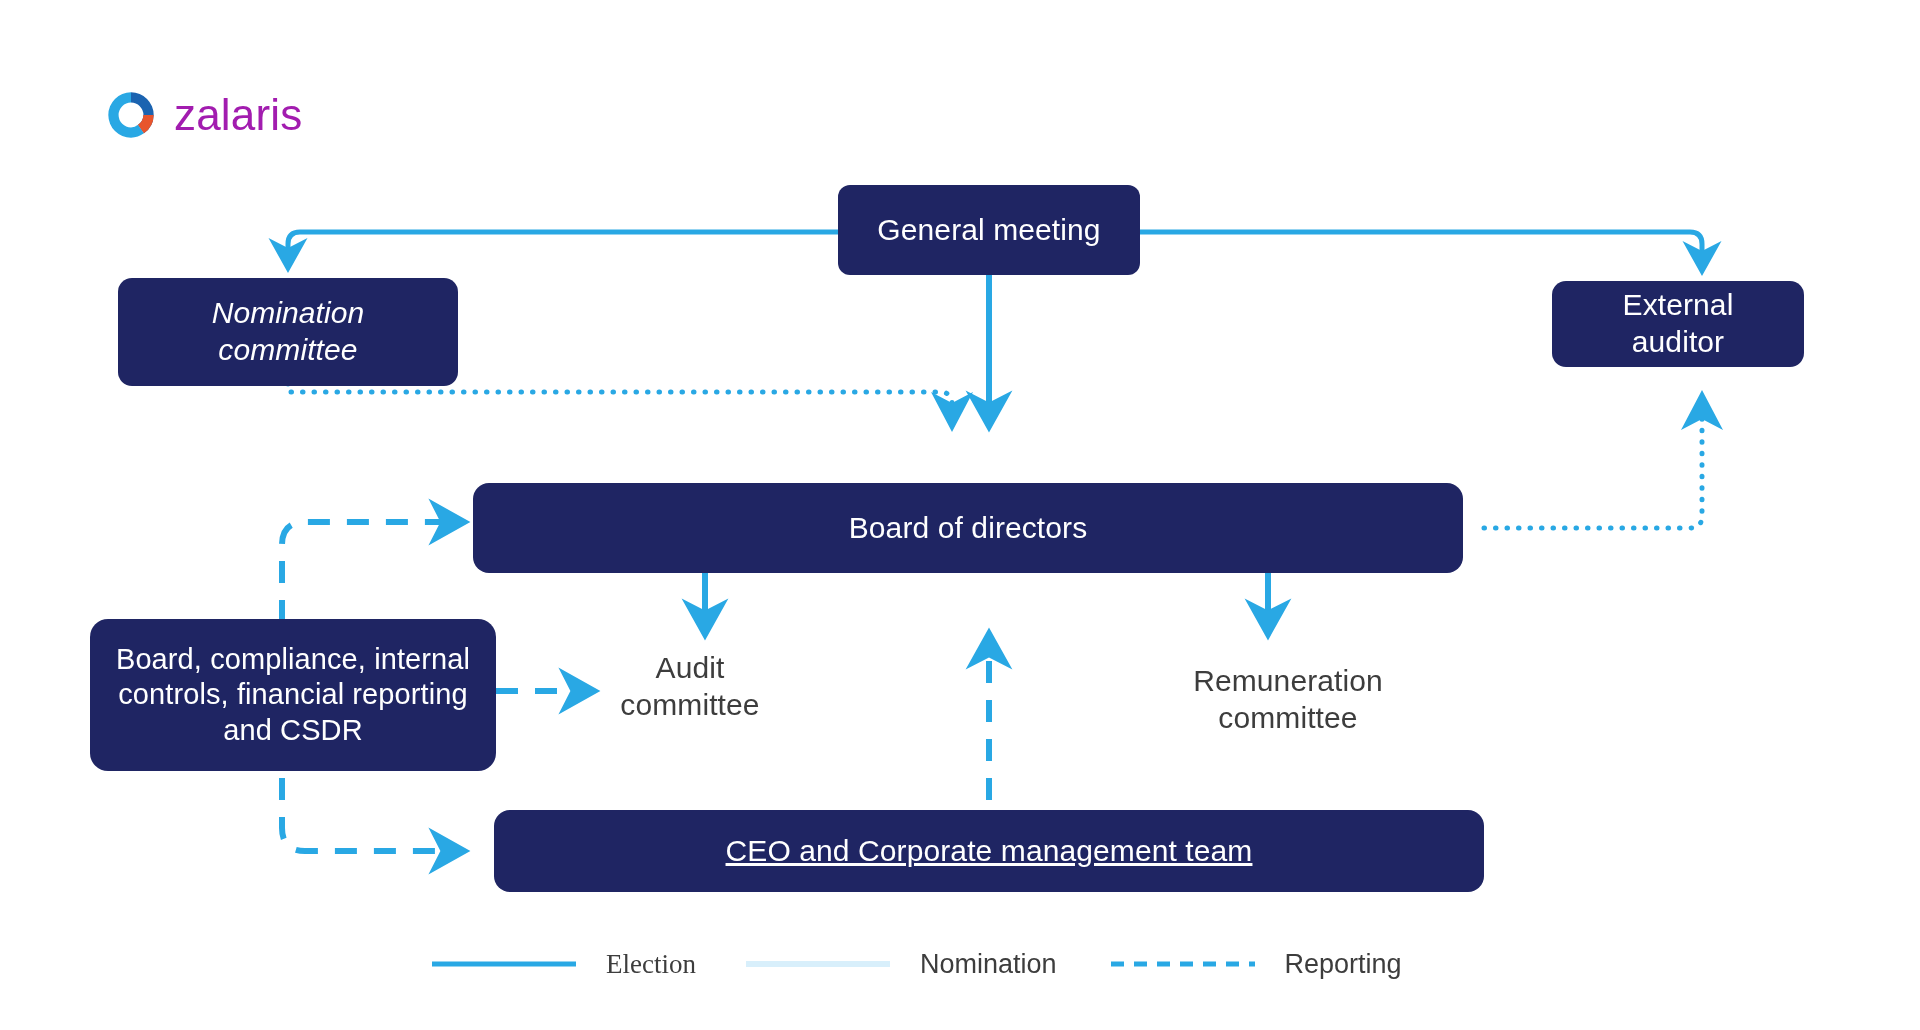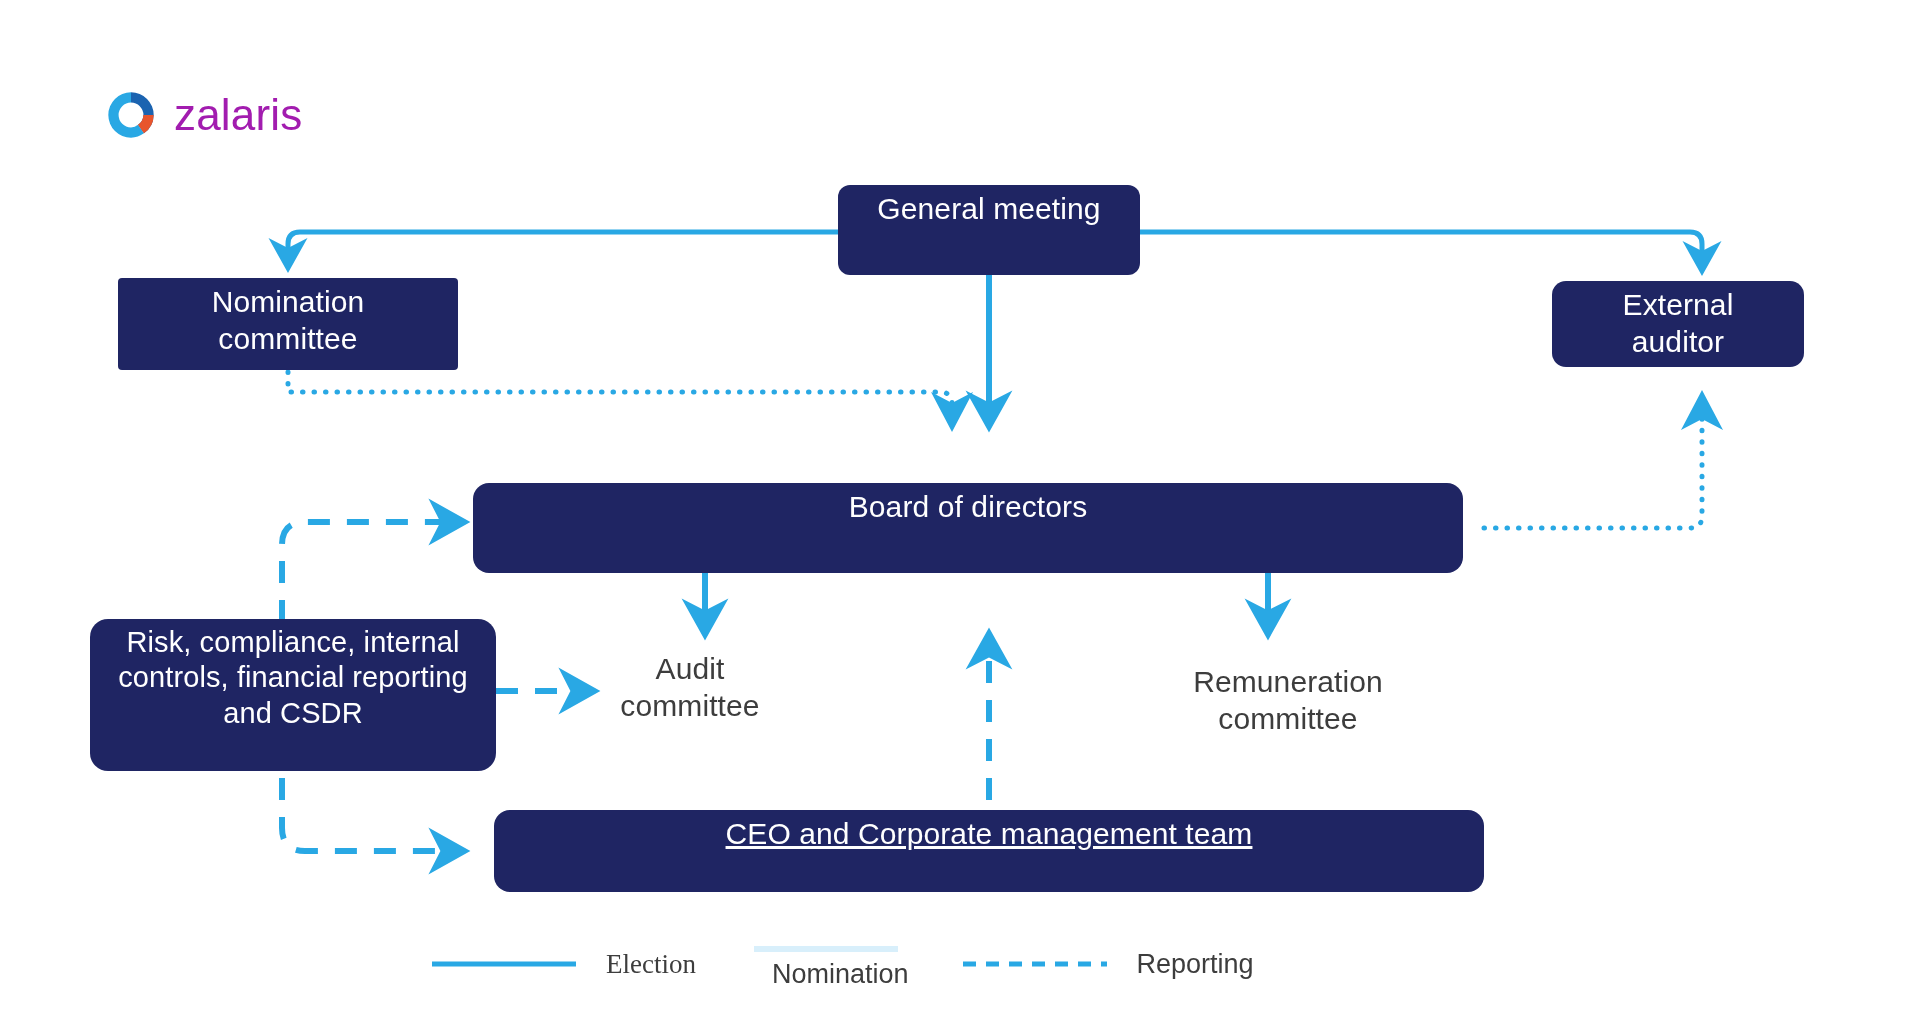--- a/index.html
+++ b/index.html
@@ -44,39 +44,40 @@
     left: 0; top: 0;
     width: 1920px; height: 1030px;
     pointer-events: none;
   }
 
   
   .node {
     position: absolute;
     box-sizing: border-box;
     display: flex;
+    align-items: center;
     justify-content: center;
     text-align: center;
     color: #ffffff;
     background: #1f2563;
     border-radius: 14px;
     font-size: 30px;
     line-height: 1.22;
     padding: 6px 24px;
     letter-spacing: 0.1px;
   }
   .node.plain {
     background: transparent;
     color: #3d3d3d;
     border-radius: 0;
     font-size: 30px;
   }
 
   #node-general-meeting { left: 838px; top: 185px;  width: 302px; height: 90px;  border-radius: 12px; }
-  #node-nomination      { left: 118px; top: 278px;  width: 340px; height: 92px;  border-radius: 4px; }
+  #node-nomination      { left: 118px; top: 278px;  width: 340px; height: 108px;  border-radius: 14px; font-style: italic; }
   #node-external        { left: 1552px; top: 281px; width: 252px; height: 86px;  border-radius: 14px; }
   #node-board           { left: 473px; top: 483px;  width: 990px; height: 90px;  border-radius: 16px; }
   #node-risk            { left: 90px;  top: 619px;  width: 406px; height: 152px; border-radius: 18px; font-size: 29px; }
   #node-audit           { left: 560px; top: 645px;  width: 260px; height: 84px; }
   #node-remuneration    { left: 1118px; top: 658px; width: 340px; height: 84px; }
   #node-ceo             { left: 494px; top: 810px;  width: 990px; height: 82px;  border-radius: 16px; text-decoration: underline; }
 
   
   #legend {
     position: absolute;
@@ -92,21 +93,21 @@
     align-items: center;
   }
   .legend-swatch { width: 148px; height: 20px; display: block; }
   .legend-label {
     font-size: 27px;
     color: #3d3d3d;
     white-space: nowrap;
   }
   #legend-election      { margin-left: 0px; font-family: Liberation Serif, serif; }
   #legend-election .legend-label      { margin-left: 28px; }
-  #legend-nomination    { margin-left: 48px; flex-direction: column; }
+  #legend-nomination    { margin-left: 48px; }
   #legend-nomination .legend-label    { margin-left: 28px; }
   #legend-reporting     { margin-left: 52px; }
   #legend-reporting .legend-label     { margin-left: 28px; }
 </style>
 </head>
 <body>
 
 <div id="page">
 
   <div id="logo">
@@ -165,21 +166,21 @@
 
   <div class="node" id="node-external">
     <span>External auditor</span>
   </div>
 
   <div class="node" id="node-board">
     <span>Board of directors</span>
   </div>
 
   <div class="node" id="node-risk">
-    <span>Risk, compliance, internal controls, financial reporting and CSDR</span>
+    <span>Board, compliance, internal controls, financial reporting and CSDR</span>
   </div>
 
   <div class="node plain" id="node-audit">
     <span>Audit committee</span>
   </div>
 
   <div class="node plain" id="node-remuneration">
     <span>Remuneration committee</span>
   </div>
 

